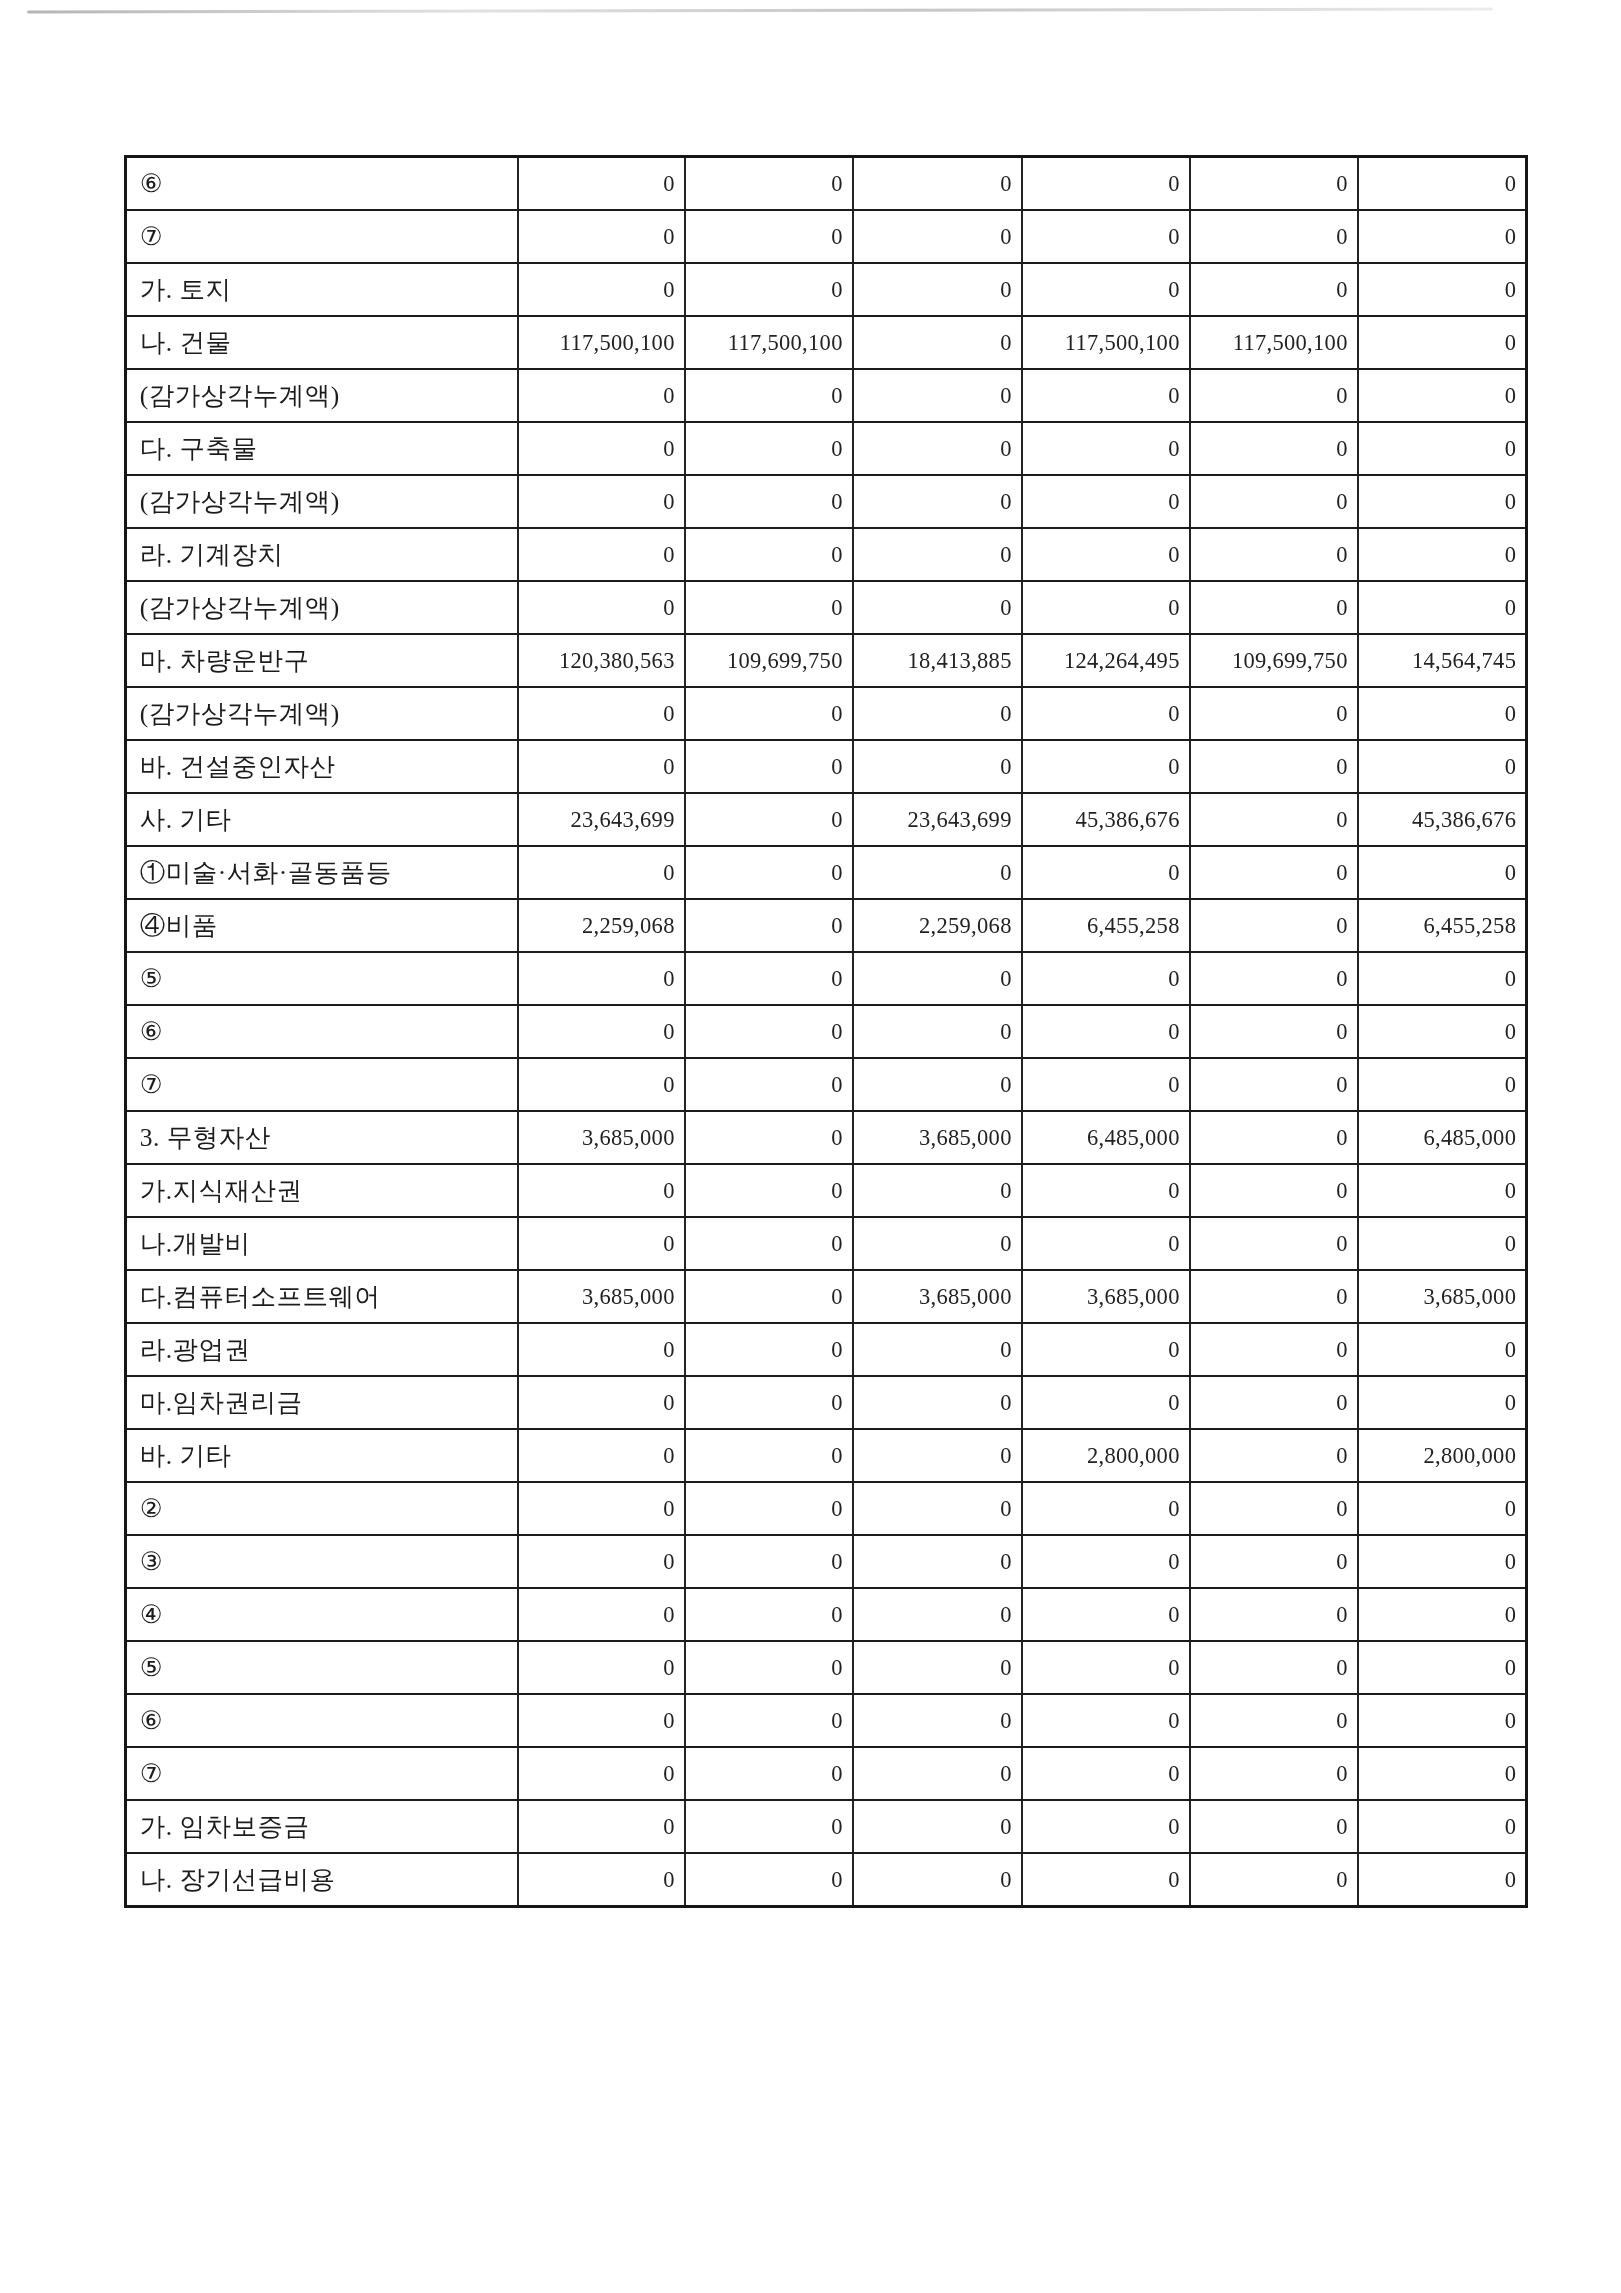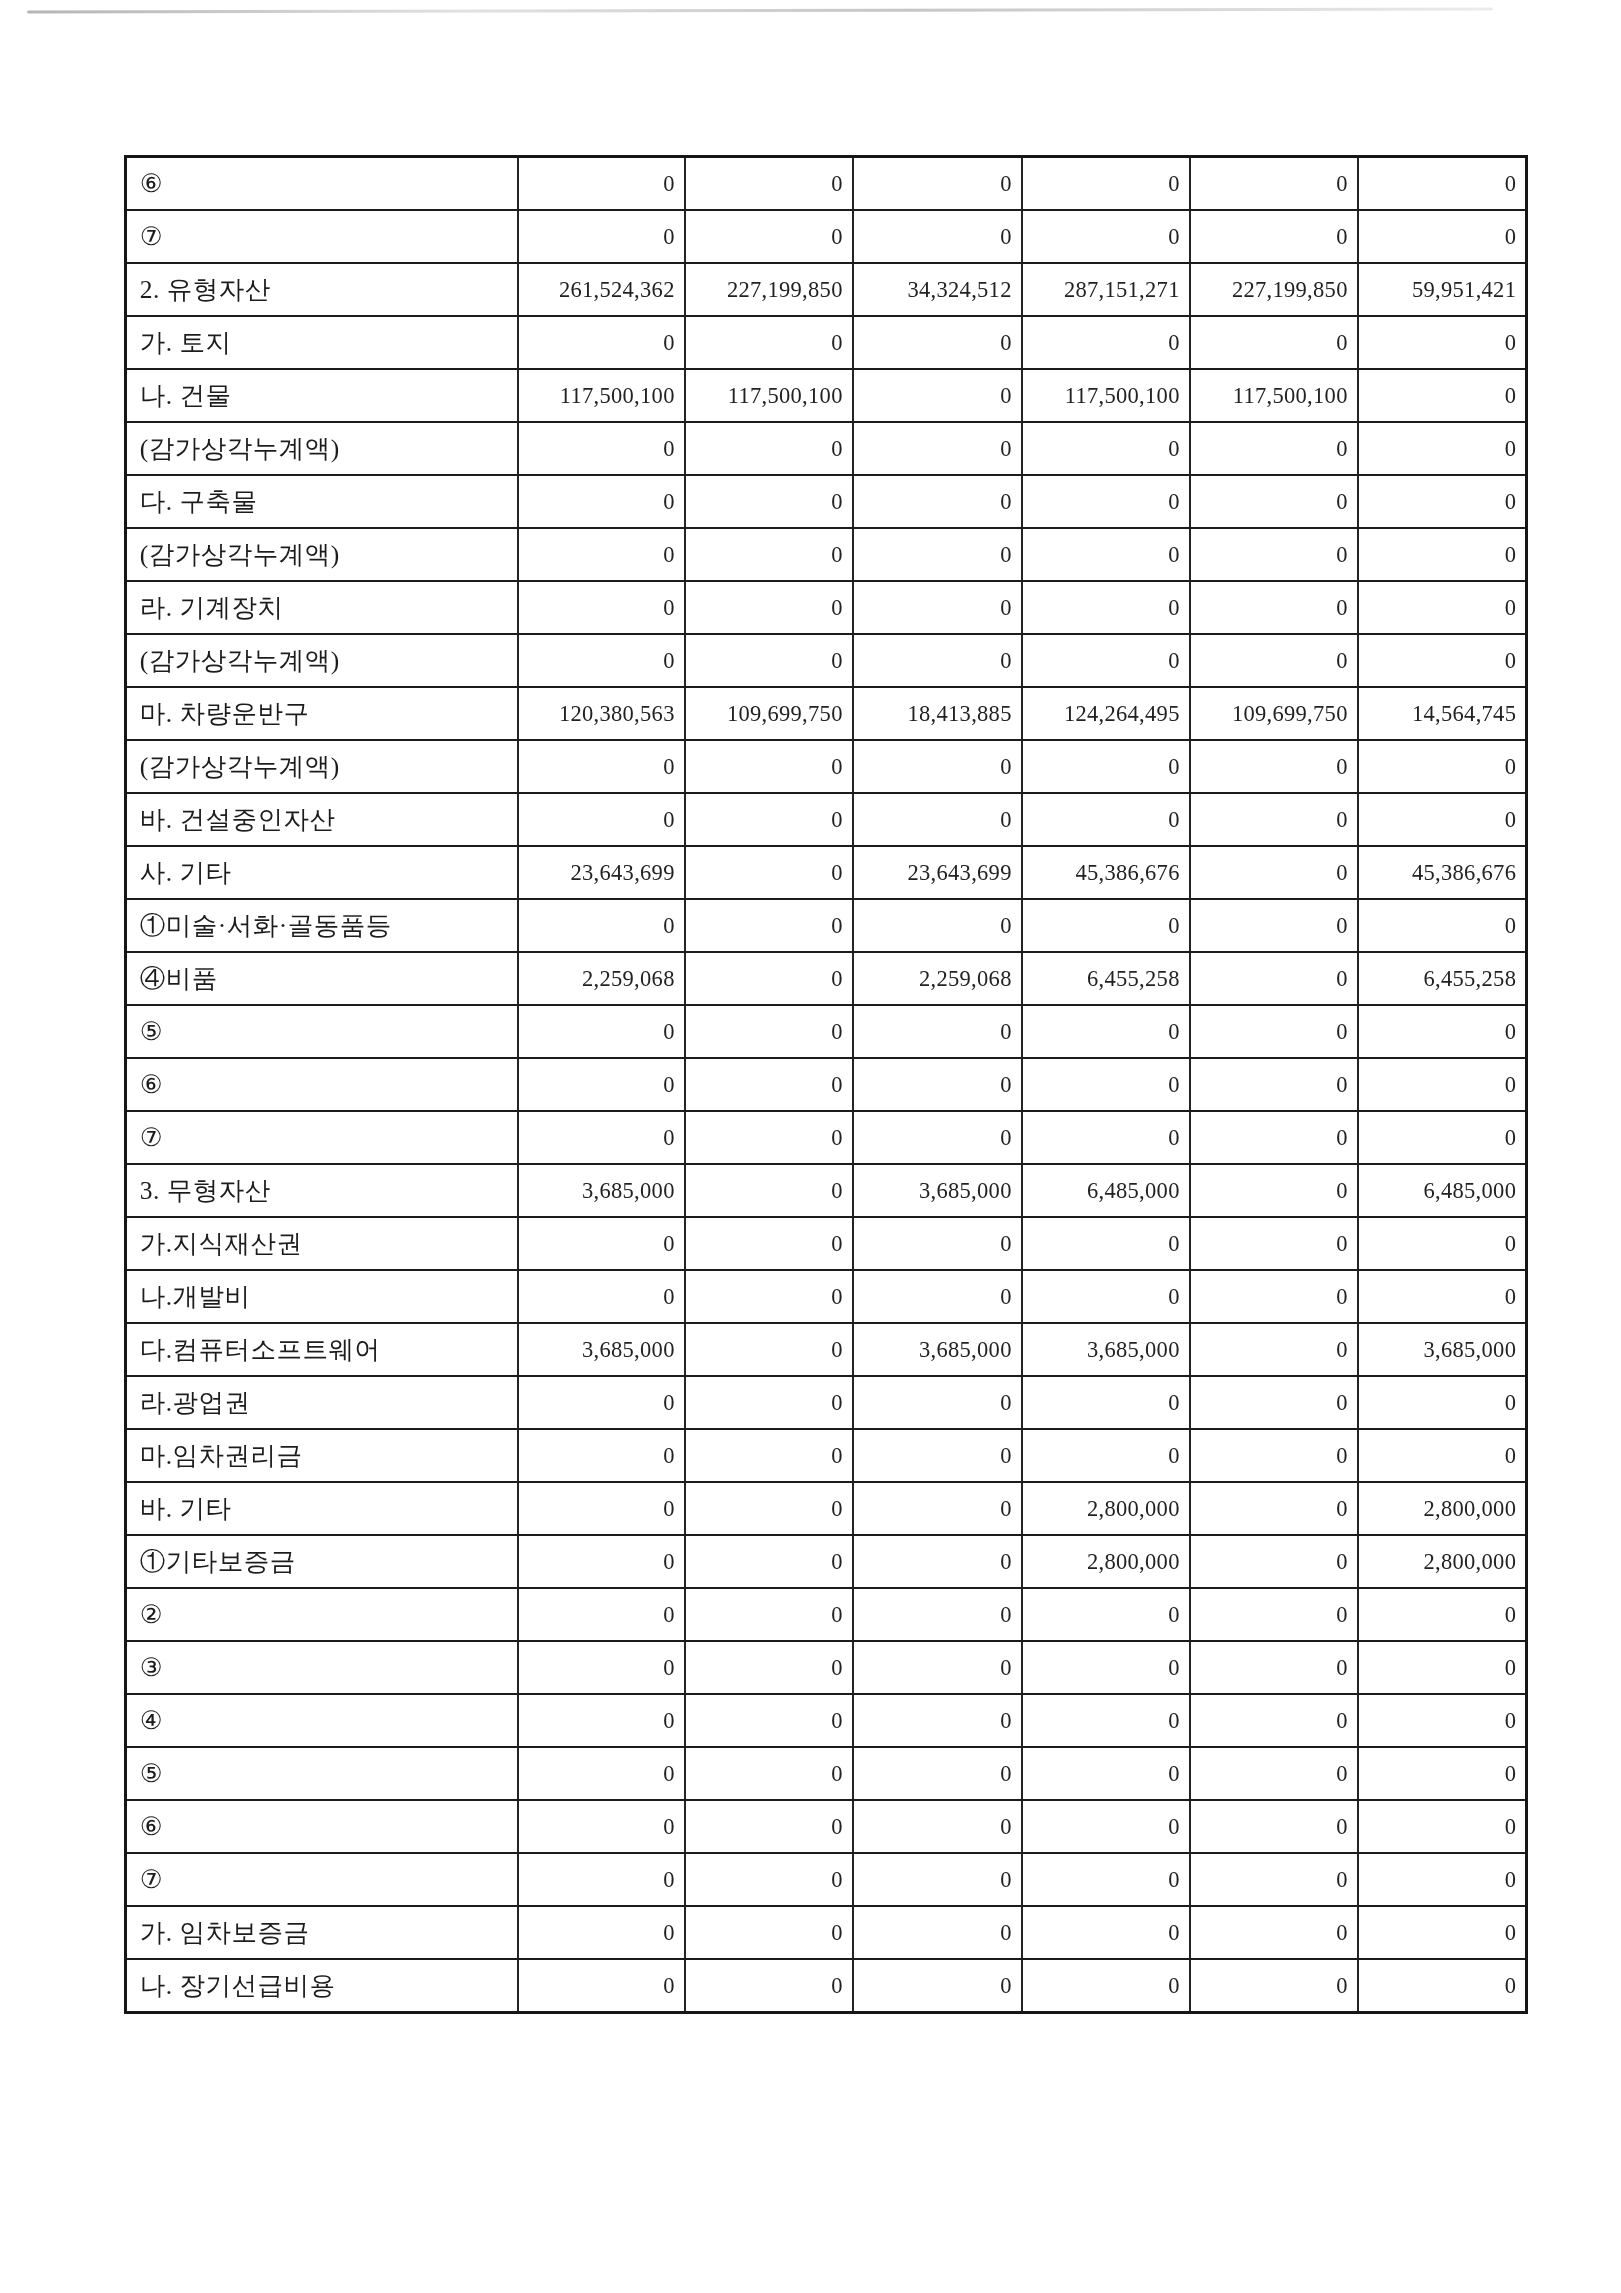--- a/index.html
+++ b/index.html
@@ -106,29 +106,20 @@
         <tr>
           <td class="label-cell">⑦</td>
           <td class="value-cell">0</td>
           <td class="value-cell">0</td>
           <td class="value-cell">0</td>
           <td class="value-cell">0</td>
           <td class="value-cell">0</td>
           <td class="value-cell">0</td>
         </tr>
         <tr>
-          <td class="label-cell">2. 유형자산</td>
-          <td class="value-cell">261,524,362</td>
-          <td class="value-cell">227,199,850</td>
-          <td class="value-cell">34,324,512</td>
-          <td class="value-cell">287,151,271</td>
-          <td class="value-cell">227,199,850</td>
-          <td class="value-cell">59,951,421</td>
-        </tr>
-        <tr>
           <td class="label-cell">가. 토지</td>
           <td class="value-cell">0</td>
           <td class="value-cell">0</td>
           <td class="value-cell">0</td>
           <td class="value-cell">0</td>
           <td class="value-cell">0</td>
           <td class="value-cell">0</td>
         </tr>
         <tr>
           <td class="label-cell">나. 건물</td>
@@ -322,29 +313,20 @@
         <tr>
           <td class="label-cell">바. 기타</td>
           <td class="value-cell">0</td>
           <td class="value-cell">0</td>
           <td class="value-cell">0</td>
           <td class="value-cell">2,800,000</td>
           <td class="value-cell">0</td>
           <td class="value-cell">2,800,000</td>
         </tr>
         <tr>
-          <td class="label-cell">①기타보증금</td>
-          <td class="value-cell">0</td>
-          <td class="value-cell">0</td>
-          <td class="value-cell">0</td>
-          <td class="value-cell">2,800,000</td>
-          <td class="value-cell">0</td>
-          <td class="value-cell">2,800,000</td>
-        </tr>
-        <tr>
           <td class="label-cell">②</td>
           <td class="value-cell">0</td>
           <td class="value-cell">0</td>
           <td class="value-cell">0</td>
           <td class="value-cell">0</td>
           <td class="value-cell">0</td>
           <td class="value-cell">0</td>
         </tr>
         <tr>
           <td class="label-cell">③</td>

